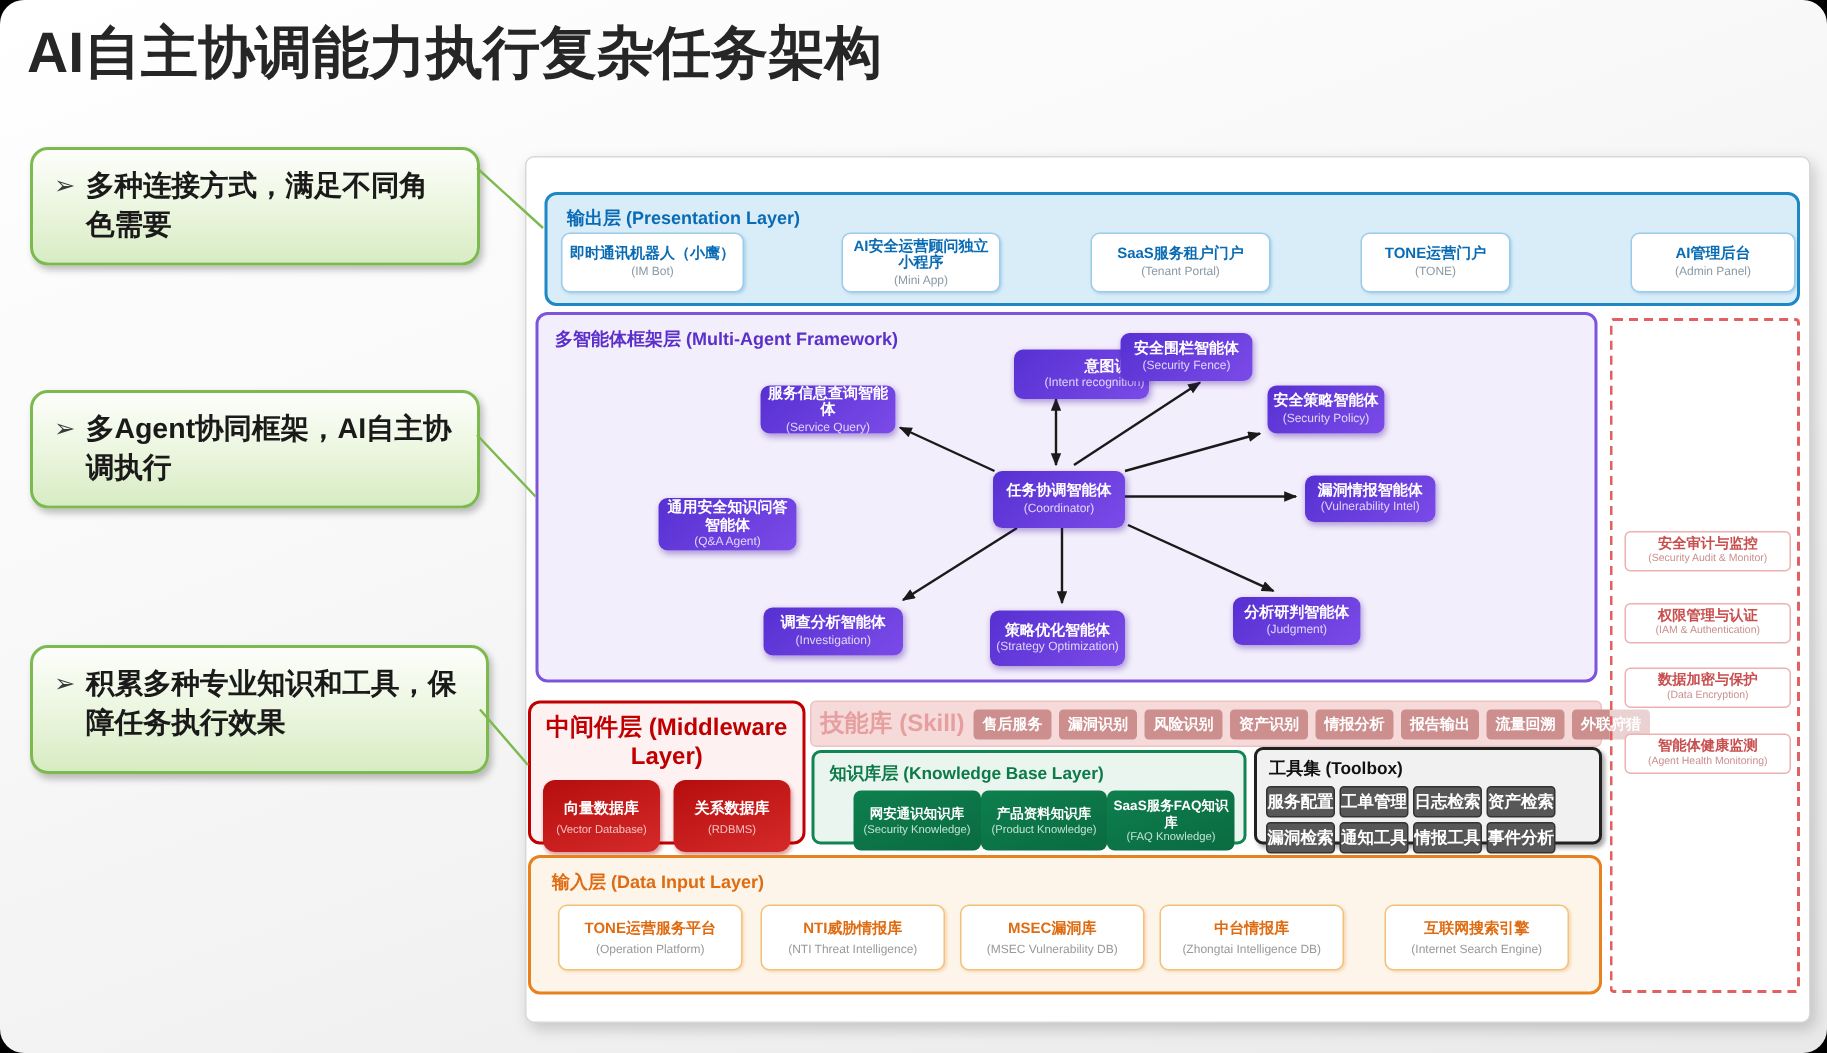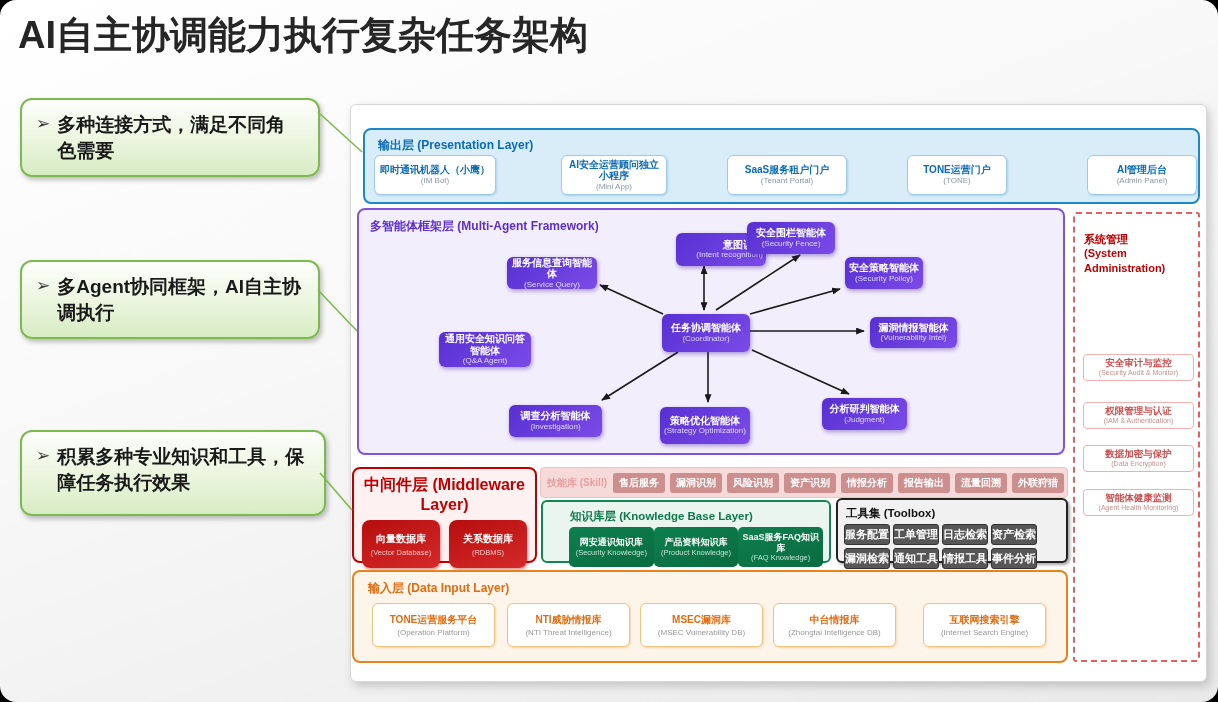--- a/index.html
+++ b/index.html
@@ -55,38 +55,38 @@
   #n-coord     { left:303px; top:104px; width:88px; height:38px; }
   #n-vuln      { left:511px; top:107px; width:87px; height:31px; }
   #n-qa        { left:80px;  top:122px; width:92px; height:35px; }
   #n-invest    { left:150px; top:195px; width:93px; height:32px; }
   #n-strategy  { left:301px; top:197px; width:90px; height:37px; }
   #n-judgment  { left:463px; top:188px; width:85px; height:32px; }
 
   
   .skills { position:absolute; left:540px; top:467px; width:528px; height:31px; background:#f6dada;
             border:1px solid #eec2c2; border-radius:4px; display:flex; align-items:center; padding:0 6px; gap:5px; }
-  .skills .layer-label { color:#e59f9f; font-size:10px; white-space:nowrap; margin-right:1px; }
+  .skills .layer-label { color:#e59f9f; font-size:16px; white-space:nowrap; margin-right:1px; }
   .skill-badge { background:#cd8e8e; color:#fff; font-size:10px; font-weight:700; padding:3px 6px; border-radius:3px; white-space:nowrap; }
 
   
   .middleware { position:absolute; left:352px; top:467px; width:185px; height:96px; background:#fdf1f2;
                 border:2px solid #c00000; border-radius:8px; }
   .middleware .layer-label { display:block; text-align:center; margin-top:6px; color:#c00000; font-size:16px; }
   .mw-row { display:flex; justify-content:center; gap:9px; margin-top:6px; }
   .mw-box { width:78px; height:48px; background:linear-gradient(160deg,#b50d0d,#d62a2a); border-radius:8px;
             box-shadow:1px 2px 3px rgba(150,0,0,0.4); color:#fff; display:flex; flex-direction:column;
             justify-content:center; align-items:center; text-align:center; }
   .mw-box .t { font-size:10px; font-weight:700; }
   .mw-box .s { font-size:7.5px; color:#f0c2c2; margin-top:2px; }
 
   
   .knowledge { position:absolute; left:541px; top:500px; width:290px; height:63px; background:#e9f5ee;
                border:2px solid #108653; border-radius:6px; padding:4px 6px; }
-  .knowledge .layer-label { color:#0c7a49; font-size:11.5px; margin-left:21px; }
+  .knowledge .layer-label { color:#0c7a49; font-size:11.5px; margin-left:4px; }
   .kb-row { display:flex; justify-content:space-between; margin-top:3px;margin-left:20px; }
   .kb-box { width:88px; height:40px; background:linear-gradient(160deg,#0e7f4e,#0a6b41); border-radius:5px;
             color:#fff; display:flex; flex-direction:column; justify-content:center; align-items:center;
             text-align:center; padding:1px 2px; }
   .kb-box .t { font-size:9px; font-weight:700; line-height:1.15; }
   .kb-box .s { font-size:7.5px; color:#bfe3d2; line-height:1.2; }
 
   
   .toolbox { position:absolute; left:836px; top:498px; width:232px; height:65px; background:#f1f1f1;
              border:2px solid #222; border-radius:6px; box-shadow:2px 2px 3px rgba(0,0,0,0.35); padding:3px 6px; }
@@ -308,24 +308,20 @@
       <span class="t">中台情报库</span>
       <span class="s">(Zhongtai Intelligence DB)</span>
     </div>
     <div class="in-box" id="inbox-4">
       <span class="t">互联网搜索引擎</span>
       <span class="s">(Internet Search Engine)</span>
     </div>
   </div>
 
   <div class="sysadmin">
-    <div class="head">
-      <div>系统管理</div>
-      <div>(System Administration)</div>
-    </div>
     <div class="sa-box" id="sabox-0">
       <span class="t">安全审计与监控</span>
       <span class="s">(Security Audit &amp; Monitor)</span>
     </div>
     <div class="sa-box" id="sabox-1">
       <span class="t">权限管理与认证</span>
       <span class="s">(IAM &amp; Authentication)</span>
     </div>
     <div class="sa-box" id="sabox-2">
       <span class="t">数据加密与保护</span>

